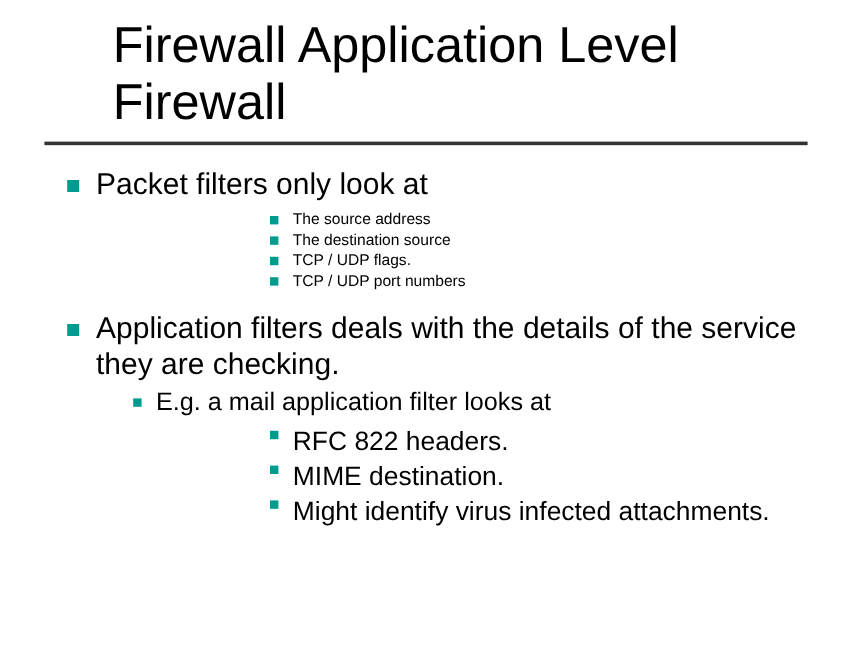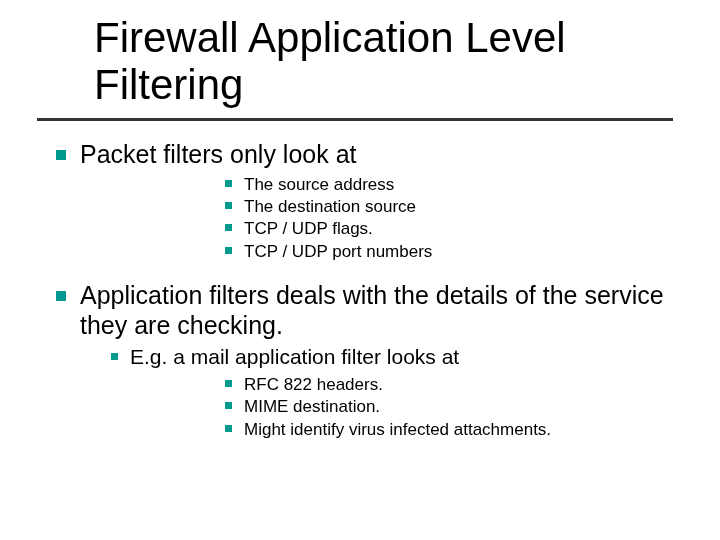--- a/index.html
+++ b/index.html
@@ -46,33 +46,33 @@
   }
   .lvl1 {
     font-size: 25px;
     line-height: 1.18;
     margin-bottom: 4px;
   }
   .lvl2-group {
     margin: 2px 0 18px 0;
   }
   .lvl2 {
-    font-size: 17px;
+    font-size: 13px;
     line-height: 1.32;
   }
   .lvl2b {
     font-size: 21px;
     line-height: 1.22;
     margin: 4px 0 4px 0;
   }
   .lvl3-group {
     margin: 4px 0 0 0;
   }
   .lvl3 {
-    font-size: 17px;
+    font-size: 22px;
     line-height: 1.32;
   }
   .row {
     display: flex;
     align-items: flex-start;
   }
   .bullet-cell {
     flex: 0 0 auto;
     display: flex;
     align-items: center;
@@ -107,21 +107,21 @@
 
   .text-cell { flex: 1 1 auto; }
 </style>
 </head>
 <body>
 
 <div class="slide">
 
   <div class="title">
     <div>Firewall Application Level</div>
-    <div>Filtering</div>
+    <div>Firewall</div>
   </div>
   <div class="title-underline"></div>
 
   <div class="body">
 
     <div class="row lvl1">
       <div class="bullet-cell">
         <span class="bullet"></span>
       </div>
       <div class="text-cell">Packet filters only look at</div>

